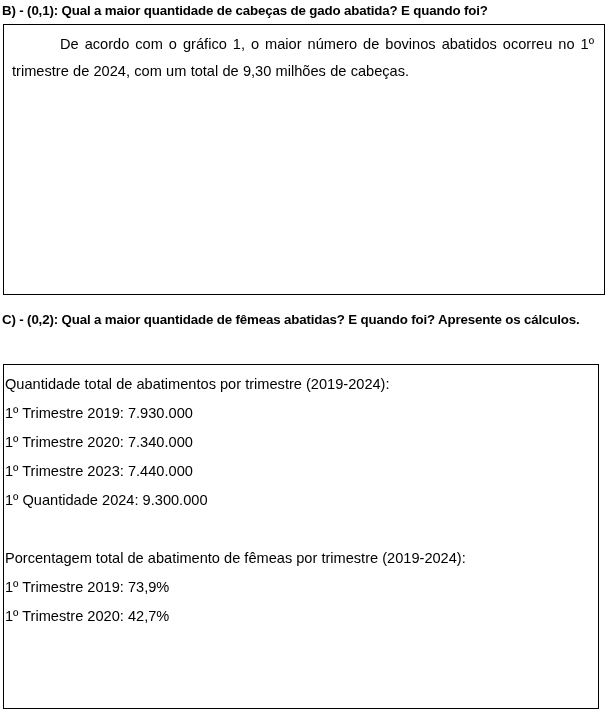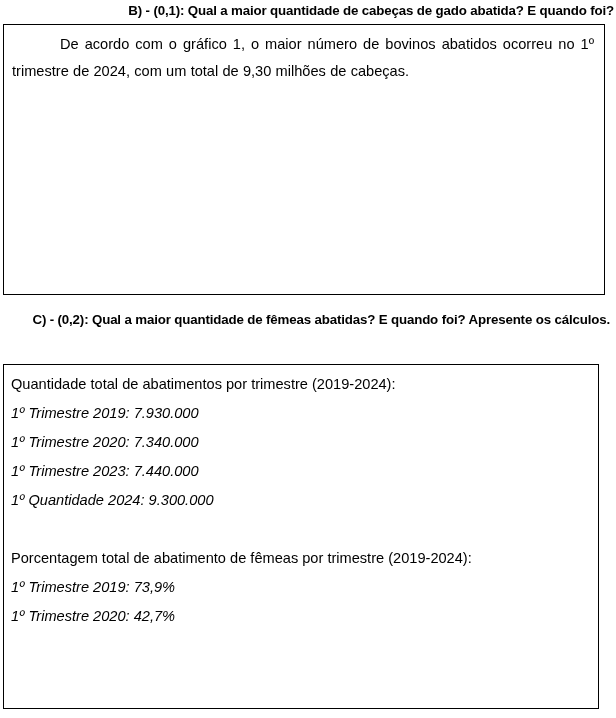--- a/index.html
+++ b/index.html
@@ -26,21 +26,20 @@
 
   
   .question-heading {
     font-size: 13.3px;
     font-weight: bold;
     line-height: 19px;
     letter-spacing: -0.15px;
     color: #000;
     margin: 0;
     padding: 0;
-    text-align: right;
   }
 
   #heading-b {
     position: absolute;
     left: 2px;
     top: 1px;
     width: 612px;
   }
 
   #heading-c {
@@ -64,21 +63,21 @@
     width: 602px;
     height: 271px;
     padding: 6px 10px 14px 8px;
   }
 
   #answer-box-c {
     left: 3px;
     top: 364px;
     width: 596px;
     height: 345px;
-    padding: 5px 10px 6px 7px;
+    padding: 5px 10px 6px 1px;
   }
 
   
   .answer-paragraph {
     font-size: 14.6px;
     line-height: 27px;
     text-align: justify;
     text-indent: 48px;
     margin: 0;
     word-spacing: 0.2px;
@@ -88,21 +87,20 @@
     font-size: 14.6px;
     line-height: 29px;
     margin: 0;
   }
 
   .data-line {
     font-size: 14.6px;
     line-height: 29px;
     margin: 0;
     white-space: nowrap;
-    font-style: italic;
   }
 
   .spacer-line {
     height: 29px;
     line-height: 29px;
     font-size: 14.6px;
   }
 </style>
 </head>
 <body>

